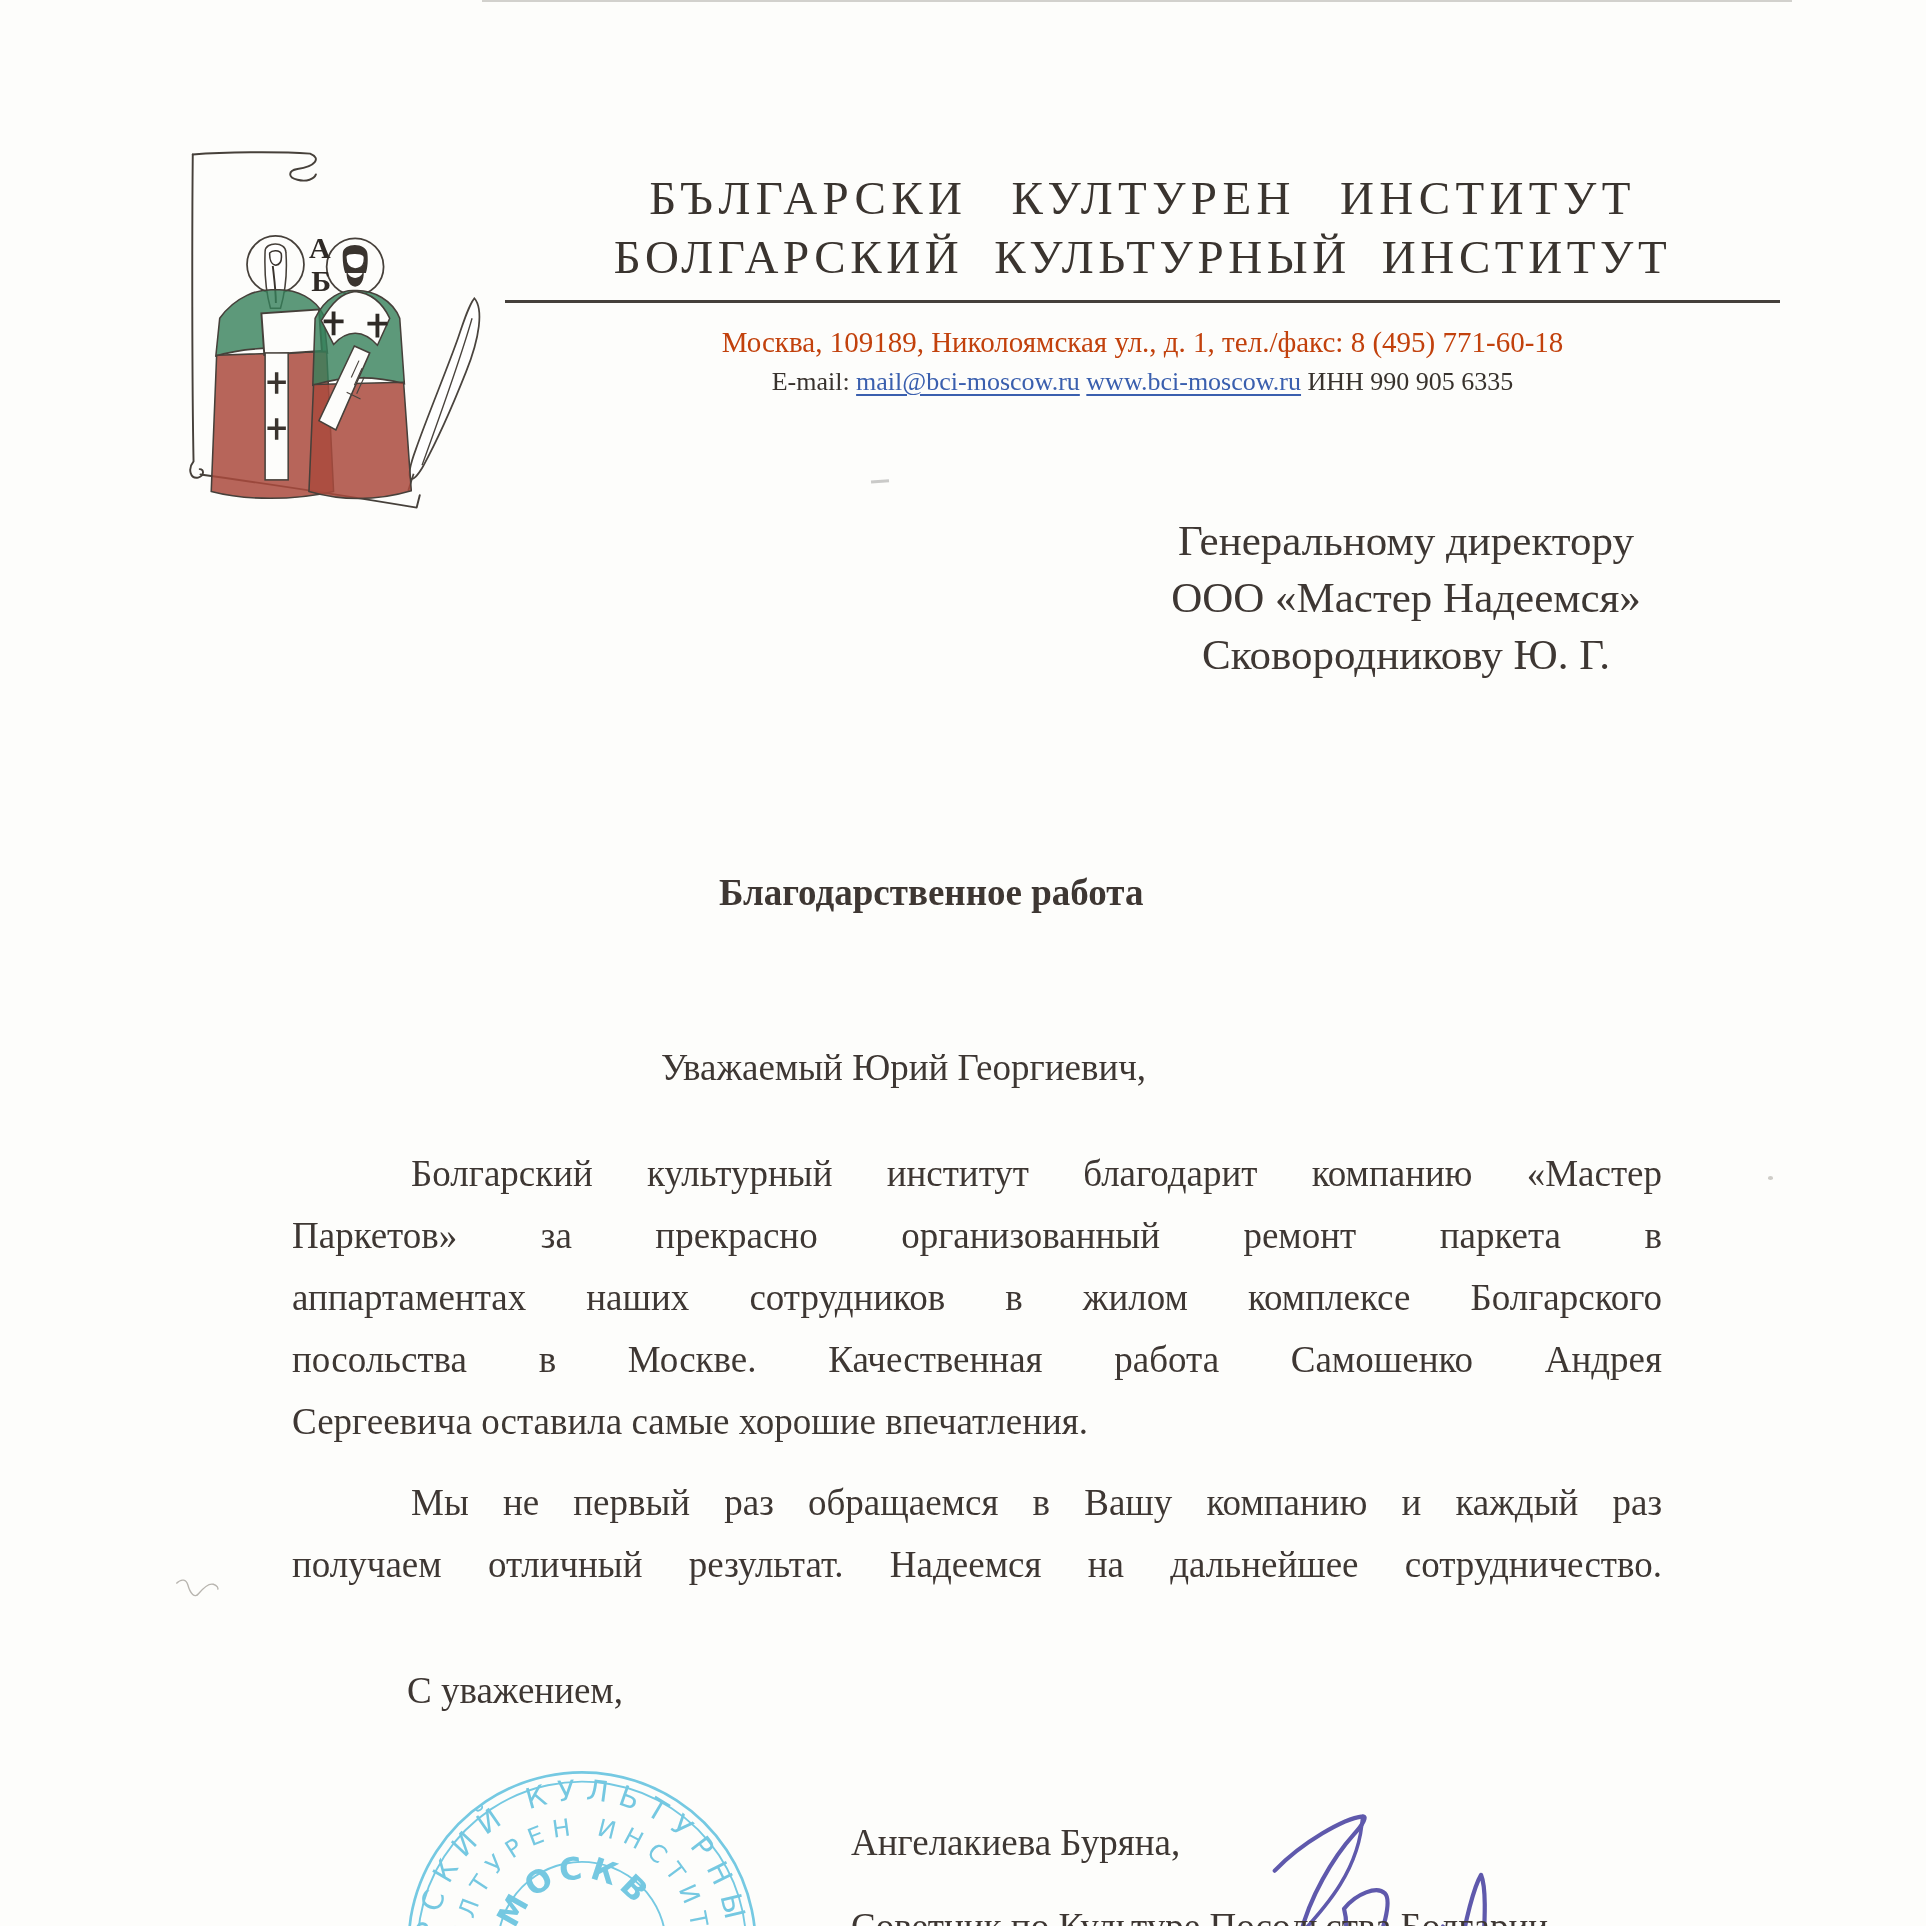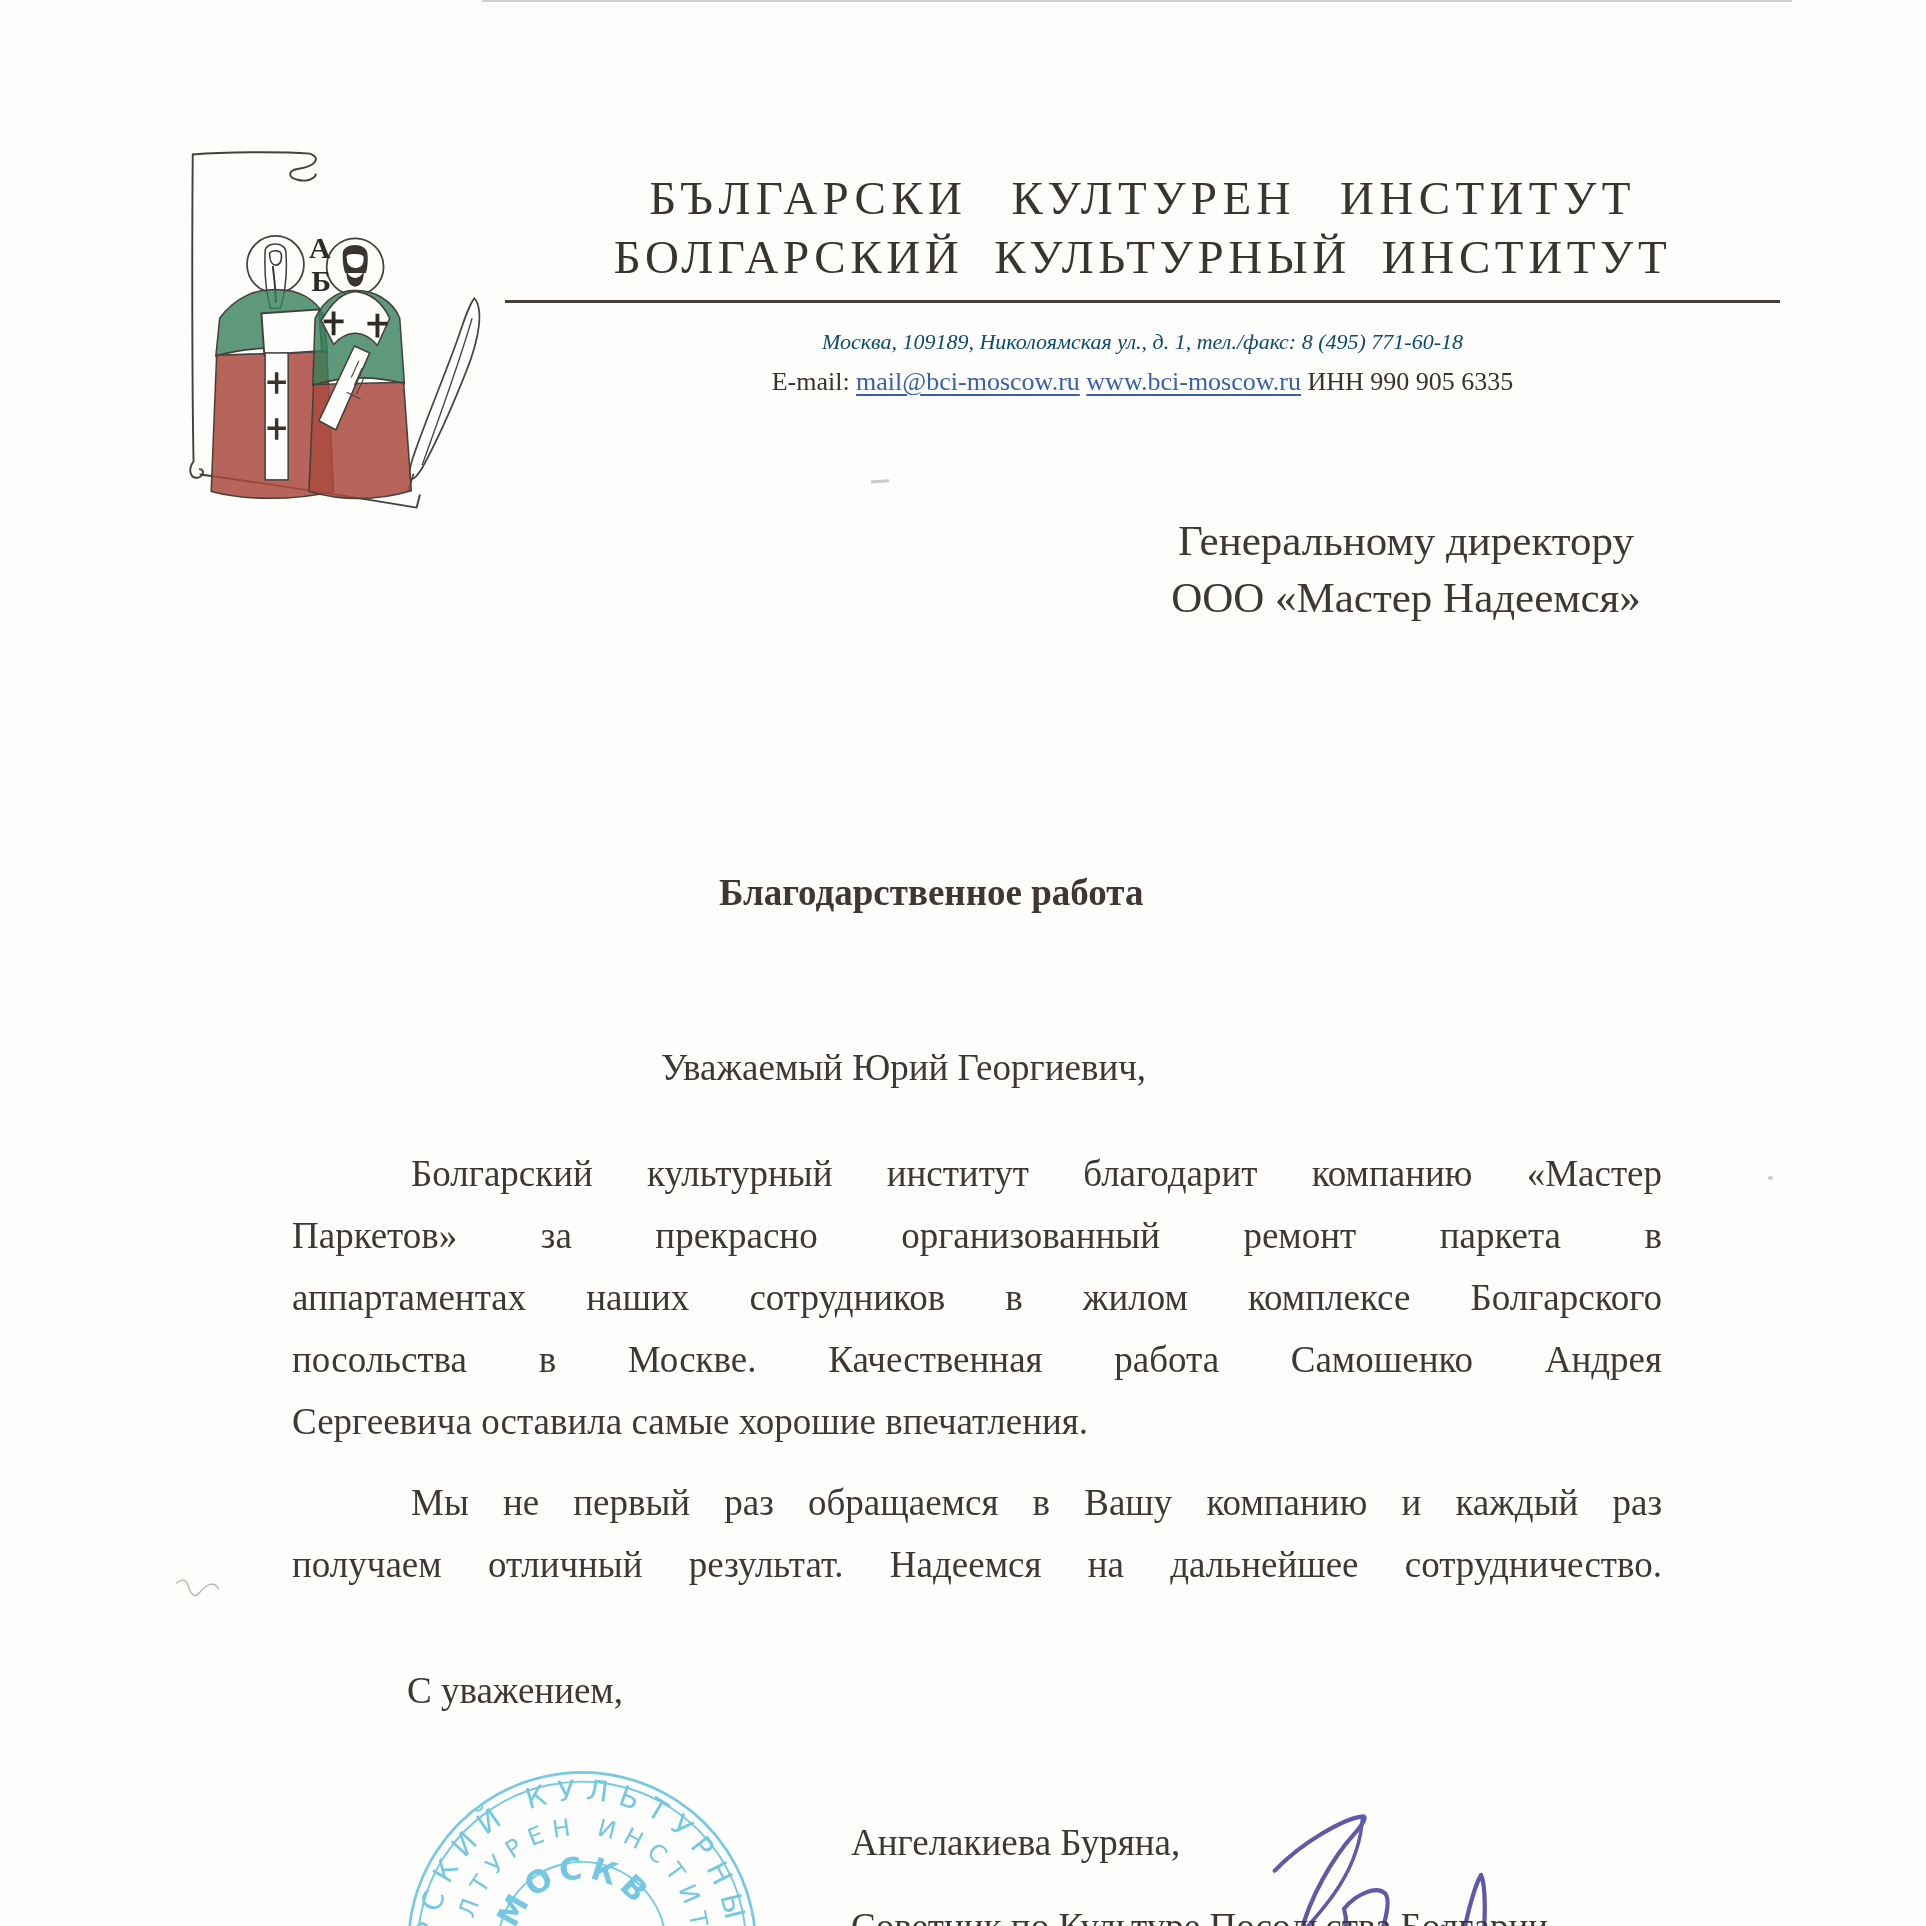--- a/index.html
+++ b/index.html
@@ -10,21 +10,21 @@
     overflow:hidden;
     font-family:"Liberation Serif", serif;
     color:#3e3733;
   }
   
   .letterhead{position:absolute;left:505px;top:169px;width:1275px;text-align:center;}
   .lh-title{font-size:47px;line-height:59px;color:#3a342f;white-space:nowrap;}
   .lh-title.bg{letter-spacing:5.4px;word-spacing:27px;}
   .lh-title.ru{letter-spacing:4.6px;word-spacing:14.6px;}
   .lh-rule{margin-top:13px;border-bottom:3.5px solid #45403b;width:100%;}
-  .lh-addr{margin-top:18.5px;font-size:22px;line-height:40px;color:#0c4a6e;white-space:nowrap;font-style:italic;}
+  .lh-addr{margin-top:18.5px;font-size:29px;line-height:40px;color:#c2410c;white-space:nowrap;}
   .lh-email{font-size:26px;line-height:40px;color:#38322d;white-space:nowrap;}
   .lh-link{color:#3a5fae;text-decoration:underline;text-decoration-thickness:1.9px;text-underline-offset:3.9px;margin-top:6px;}
   
   .recipient{position:absolute;left:1117px;top:512px;width:578px;text-align:center;
              font-size:43px;line-height:57px;}
   
   .subject{position:absolute;left:719px;top:871px;font-size:37px;font-weight:bold;}
   .salutation{position:absolute;left:661px;top:1046px;font-size:37px;}
   
   .para{position:absolute;left:260px;width:1402px;font-size:37px;}
@@ -120,20 +120,21 @@
       <span>E-mail:</span>
       <span class="lh-link">mail@bci-moscow.ru</span>
       <span class="lh-link">www.bci-moscow.ru</span>
       <span>ИНН 990 905 6335</span>
     </div>
   </div>
 
   <div class="recipient">
     <div>Генеральному директору</div>
     <div>ООО «Мастер Надеемся»</div>
+    <div>Сковородникову Ю. Г.</div>
   </div>
 
   <div class="subject">Благодарственное работа</div>
   <div class="salutation">Уважаемый Юрий Георгиевич,</div>
 
   <div class="para" id="para1">
     <div class="line first">Болгарский культурный институт благодарит компанию «Мастер</div>
     <div class="line">Паркетов» за прекрасно организованный ремонт паркета в</div>
     <div class="line">аппартаментах наших сотрудников в жилом комплексе Болгарского</div>
     <div class="line">посольства в Москве. Качественная работа Самошенко Андрея</div>

